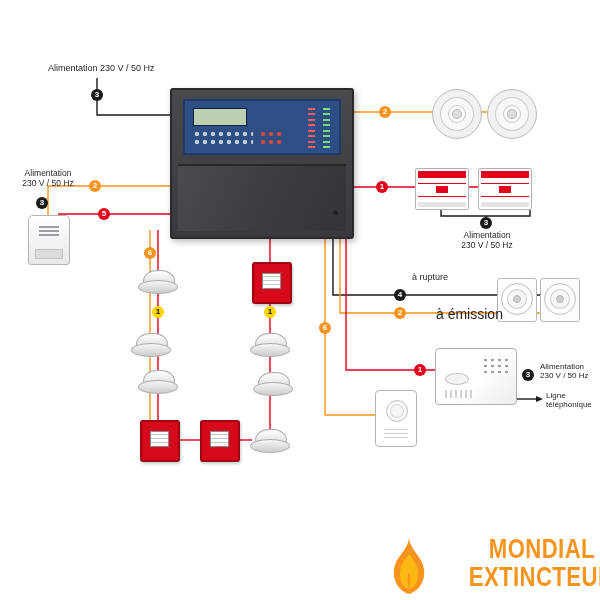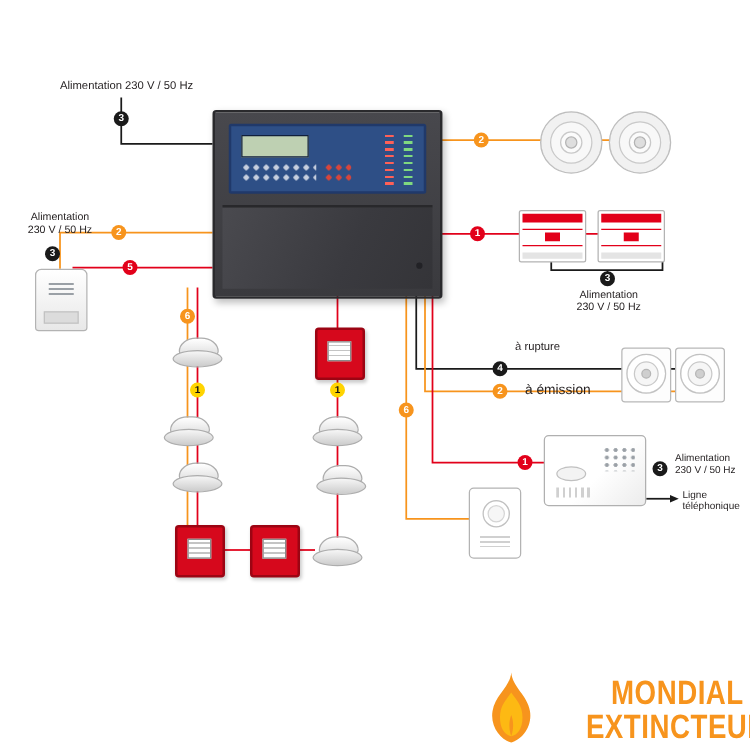--- a/index.html
+++ b/index.html
@@ -78,21 +78,21 @@
       background-image:repeating-linear-gradient(0deg,#d0d0d0 0 1.5px,rgba(0,0,0,0) 1.5px 4px);}
 
   
   .badge{position:absolute;z-index:5;width:12px;height:12px;border-radius:50%;text-align:center;
          font:bold 8px/12px "Liberation Sans",sans-serif;color:#fff;}
   .bk{background:#1a1a1a;} .or{background:#f7941d;} .rd{background:#e2001a;} .yl{background:#ffd400;color:#111;}
 
   .lbl{position:absolute;z-index:6;font-size:8.5px;line-height:1.18;white-space:pre-line;}
   .ctr{text-align:center;}
 
-  .logo{position:absolute;left:386px;top:536px;z-index:4;display:flex;align-items:flex-end;gap:9px;}
+  .logo{position:absolute;left:386px;top:536px;z-index:4;display:flex;align-items:flex-start;gap:9px;}
   .logo-text{width:154px;text-align:right;font-weight:bold;color:#f7941d;font-size:27px;line-height:1.02;
          letter-spacing:.5px;transform:scaleX(.82);transform-origin:right center;}
 </style>
 </head>
 <body>
 
 <div class="stage">
 
   <svg class="wires" width="600" height="600">
     <polyline class="wb" points="97,78 97,115 170,115"></polyline>
@@ -216,21 +216,21 @@
   <div class="badge yl" style="left:264px;top:306px">1</div>
   <div class="badge rd" style="left:414px;top:364px">1</div>
   <div class="badge bk" style="left:522px;top:369px">3</div>
 
   <div class="lbl" style="left:48px;top:63px;font-size:9px;white-space:nowrap">Alimentation 230 V / 50 Hz</div>
   <div class="lbl ctr" style="left:16px;top:168px;width:64px">Alimentation
 230 V / 50 Hz</div>
   <div class="lbl ctr" style="left:448px;top:230px;width:78px">Alimentation
 230 V / 50 Hz</div>
   <div class="lbl" style="left:412px;top:272px;font-size:9px">à rupture</div>
-  <div class="lbl" style="left:420px;top:306px;font-size:11px">à émission</div>
+  <div class="lbl" style="left:436px;top:306px;font-size:14px">à émission</div>
   <div class="lbl" style="left:540px;top:362px;width:58px;font-size:8px">Alimentation
 230 V / 50 Hz</div>
   <div class="lbl" style="left:546px;top:391px;width:54px;font-size:8px">Ligne
 téléphonique</div>
 
   <div class="logo">
     <svg width="46" height="60" viewBox="0 0 46 60">
       <path d="M23,2 C24,14 36,20 38,33 C40,46 31,56 23,58 C15,56 6,46 8,33 C10,20 22,14 23,2 Z" fill="#f7941d"></path>
       <path d="M23,18 C28,25 32,29 32,38 C32,47 28,52 23,53 C25,47 25,41 23,36 C21,41 21,47 23,53 C18,52 14,47 14,38 C14,29 18,25 23,18 Z" fill="#fdb913"></path>
     </svg>

